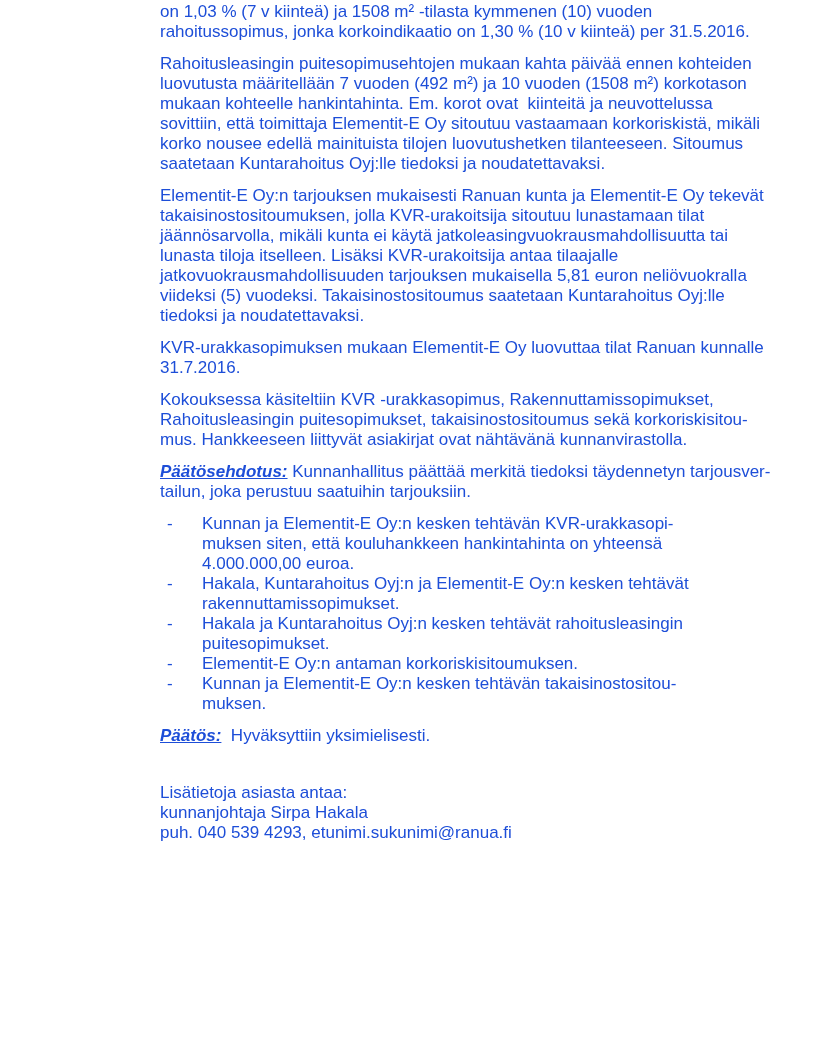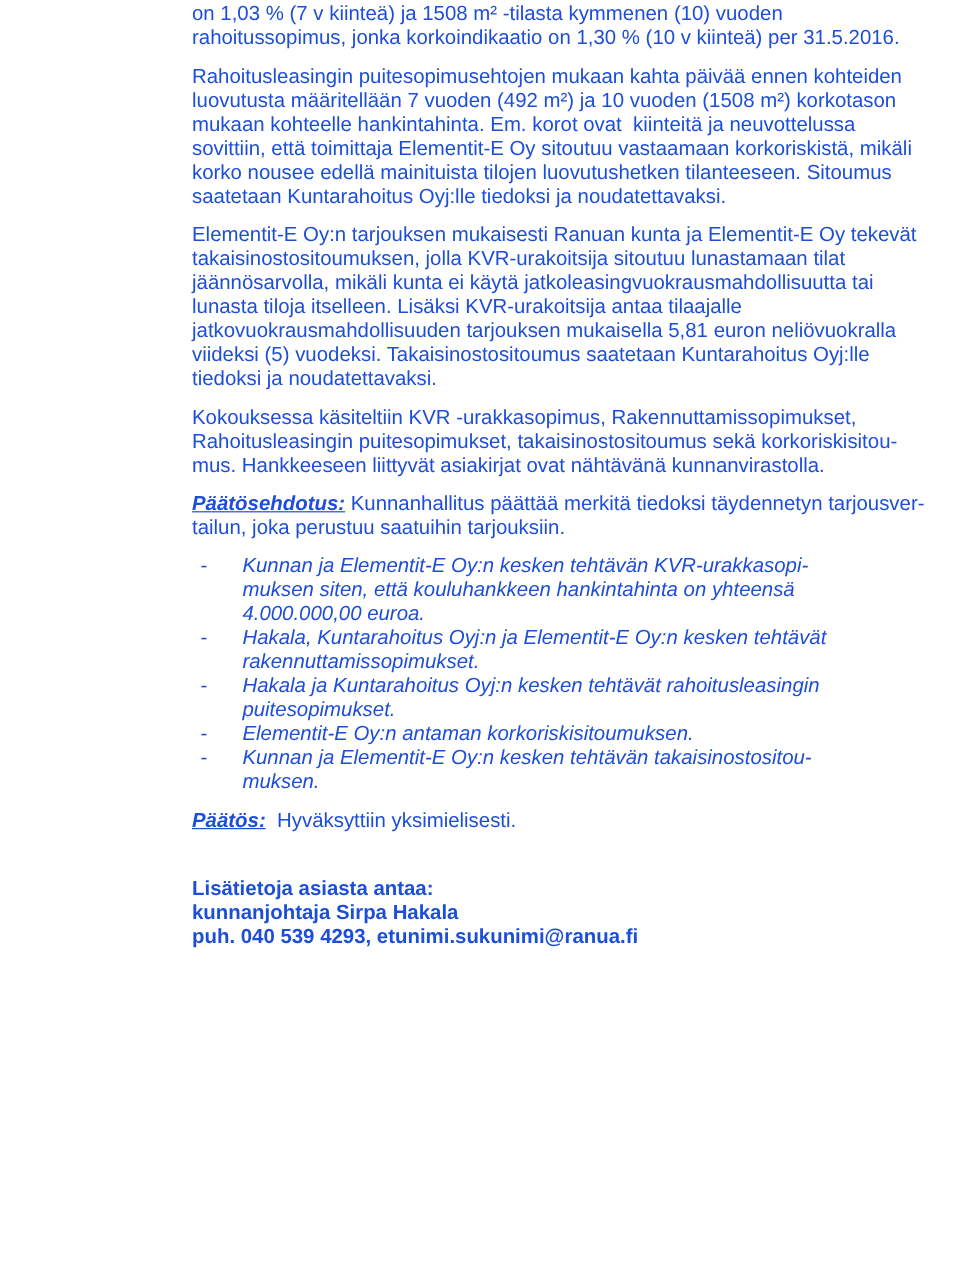--- a/index.html
+++ b/index.html
@@ -42,26 +42,24 @@
   }
   .bullet-dash {
     flex: none;
     width: 42px;
     padding-left: 7px;
     box-sizing: border-box;
   }
   .bullet-text {
     flex: 1;
     white-space: pre-wrap;
-    font-style: italic;
   }
   .contact-block {
     margin-top: 37px;
     margin-bottom: 16px;
-    font-weight: bold;
   }
   .decision-block {
     margin-bottom: 12px;
   }
 </style>
 </head>
 <body>
 
 <main class="doc-body">
 
@@ -76,20 +74,22 @@
 saatetaan Kuntarahoitus Oyj:lle tiedoksi ja noudatettavaksi.</p>
 
   <p class="block">Elementit-E Oy:n tarjouksen mukaisesti Ranuan kunta ja Elementit-E Oy tekevät
 takaisinostositoumuksen, jolla KVR-urakoitsija sitoutuu lunastamaan tilat
 jäännösarvolla, mikäli kunta ei käytä jatkoleasingvuokrausmahdollisuutta tai
 lunasta tiloja itselleen. Lisäksi KVR-urakoitsija antaa tilaajalle
 jatkovuokrausmahdollisuuden tarjouksen mukaisella 5,81 euron neliövuokralla
 viideksi (5) vuodeksi. Takaisinostositoumus saatetaan Kuntarahoitus Oyj:lle
 tiedoksi ja noudatettavaksi.</p>
 
+  <p class="block">KVR-urakkasopimuksen mukaan Elementit-E Oy luovuttaa tilat Ranuan kunnalle
+31.7.2016.</p>
 
   <p class="block">Kokouksessa käsiteltiin KVR -urakkasopimus, Rakennuttamissopimukset,
 Rahoitusleasingin puitesopimukset, takaisinostositoumus sekä korkoriskisitou-
 mus. Hankkeeseen liittyvät asiakirjat ovat nähtävänä kunnanvirastolla.</p>
 
   <p class="block"><span class="lead-label">Päätösehdotus:</span><span> Kunnanhallitus päättää merkitä tiedoksi täydennetyn tarjousver-
 tailun, joka perustuu saatuihin tarjouksiin.</span></p>
 
 
   <div class="bullet-list">

